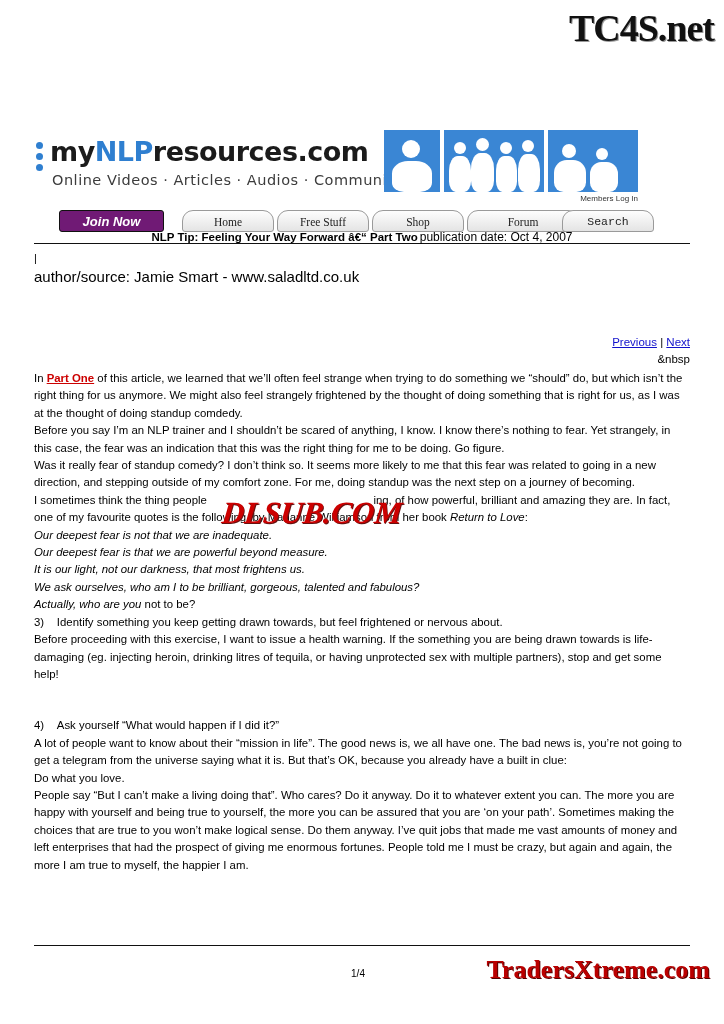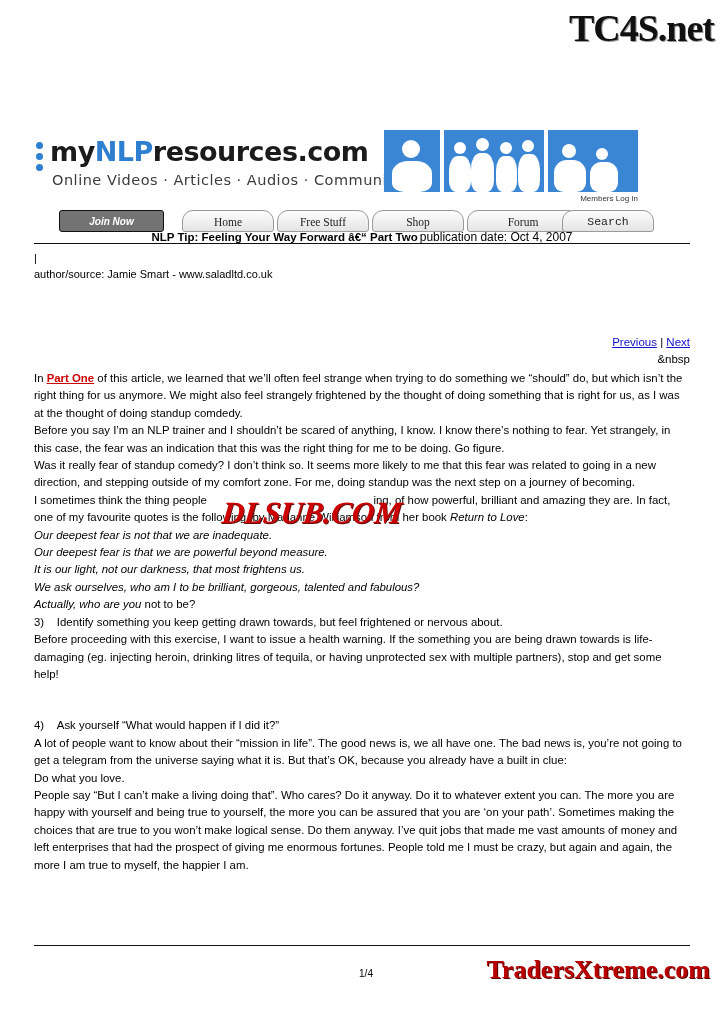--- a/index.html
+++ b/index.html
@@ -111,26 +111,26 @@
     line-height: 22px;
     text-align: center;
     font-size: 11.5px;
     color: #222;
     background: linear-gradient(#fdfdfd, #e4e4e4);
     border: 1px solid #9a9a9a;
     border-radius: 11px 11px 3px 3px;
     font-family: "Liberation Serif", serif;
   }
   .navbtn.join {
-    background: #737373;
+    background: #701a75;
     color: #fff;
     font-family: "Liberation Sans", sans-serif;
     font-weight: bold;
     font-style: italic;
-    font-size: 10px;
+    font-size: 13px;
     border-color: #111;
     border-radius: 3px;
   }
   .n0 { left: 25px;  width: 105px; }
   .n1 { left: 148px; width: 92px; }
   .n2 { left: 243px; width: 92px; }
   .n3 { left: 338px; width: 92px; }
   .n4 { left: 433px; width: 112px; }
   .n5 { left: 528px; width: 92px; font-family: Liberation Mono, monospace; }
 
@@ -165,21 +165,21 @@
   }
   .pipe {
     position: absolute;
     left: 34px; top: 252px;
     font-size: 11px;
     color: #000;
   }
   .author {
     position: absolute;
     left: 34px; top: 268px;
-    font-size: 11px;
+    font-size: 15px;
     color: #000;
     text-align: right;
   }
 
   
   .prevnext {
     position: absolute;
     right: 34px; top: 336px;
     font-size: 11.5px;
     color: #000;
@@ -231,21 +231,20 @@
   }
 
   
   .pagenum {
     position: absolute;
     left: 0; top: 968px;
     width: 716px;
     text-align: center;
     font-size: 10px;
     color: #000;
-    margin-left: 8px;
   }
   .txwm {
     position: absolute;
     right: 14px; top: 955px;
     font-family: "Liberation Serif", serif;
     font-weight: bold;
     font-size: 26px;
     color: #bb0000;
     text-shadow: 1px 1px 0 #550000;
   }

